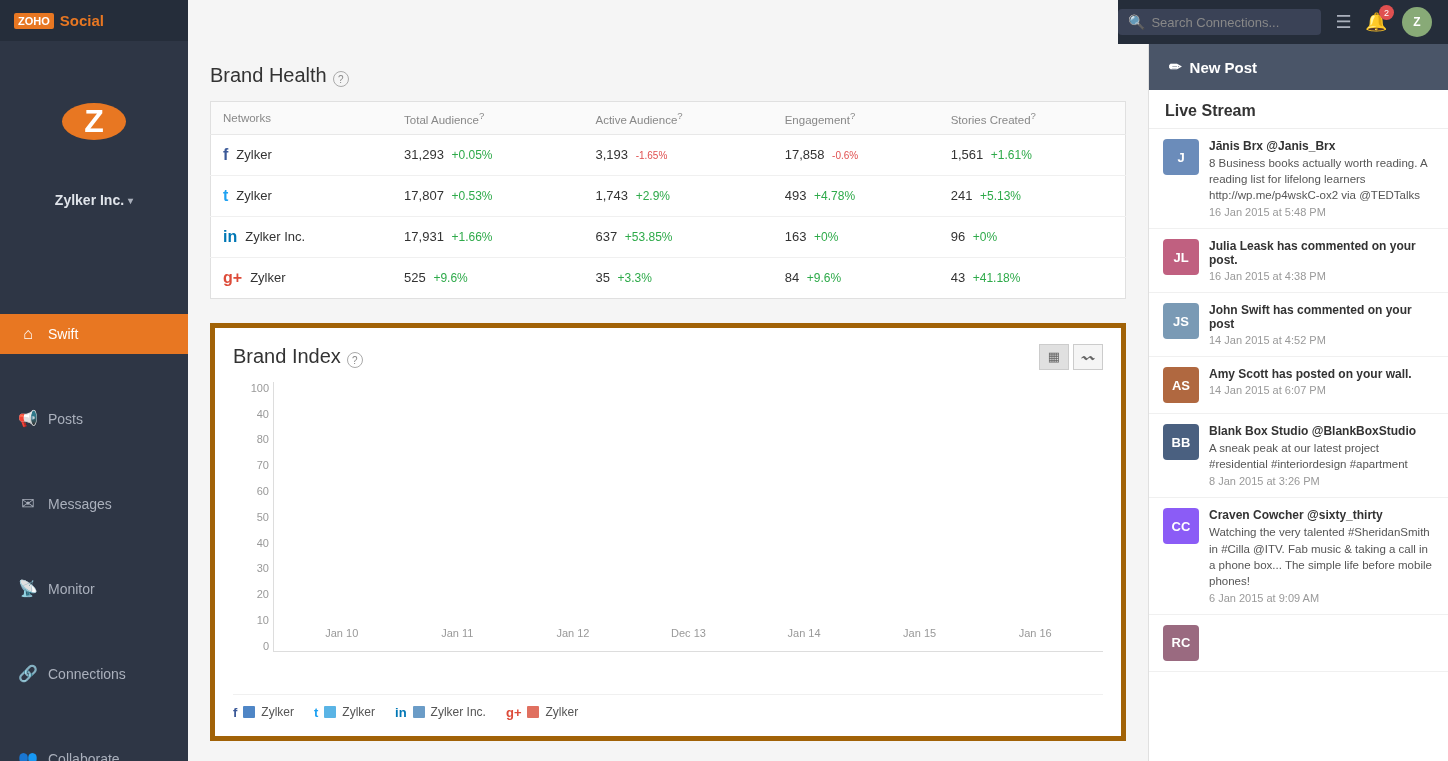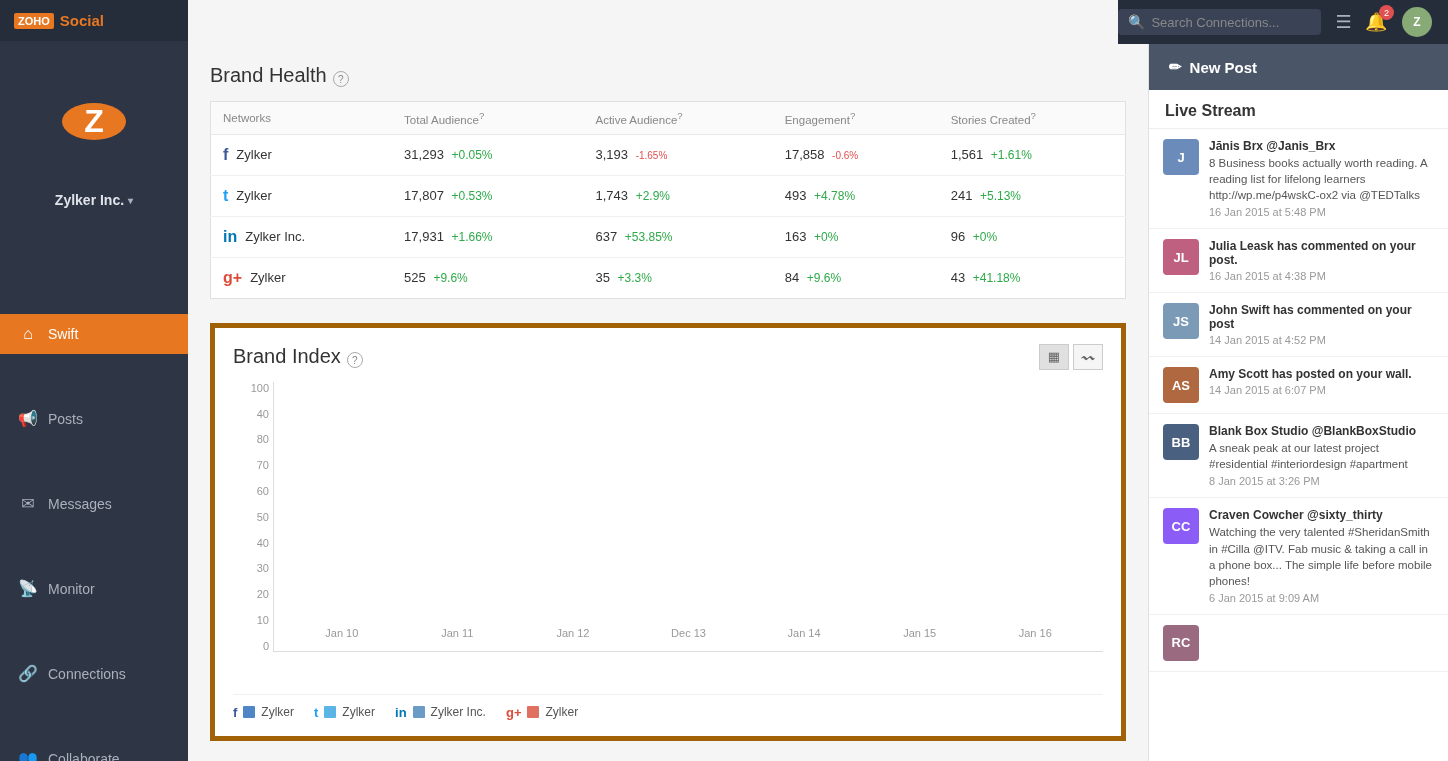--- a/index.html
+++ b/index.html
@@ -268,21 +268,21 @@
       flex: 1;
       justify-content: center;
       padding: 0 6px;
     }
     .bar {
       width: 14px;
       border-radius: 1px 1px 0 0;
     }
     .x-labels {
       display: flex;
-      justify-content: space-between;
+      justify-content: flex-end;
       padding: 0 10px;
       margin-top: 6px;
     }
     .x-label {
       font-size: 11px;
       color: #999;
       flex: 1;
       text-align: center;
     }
     .chart-legend {

